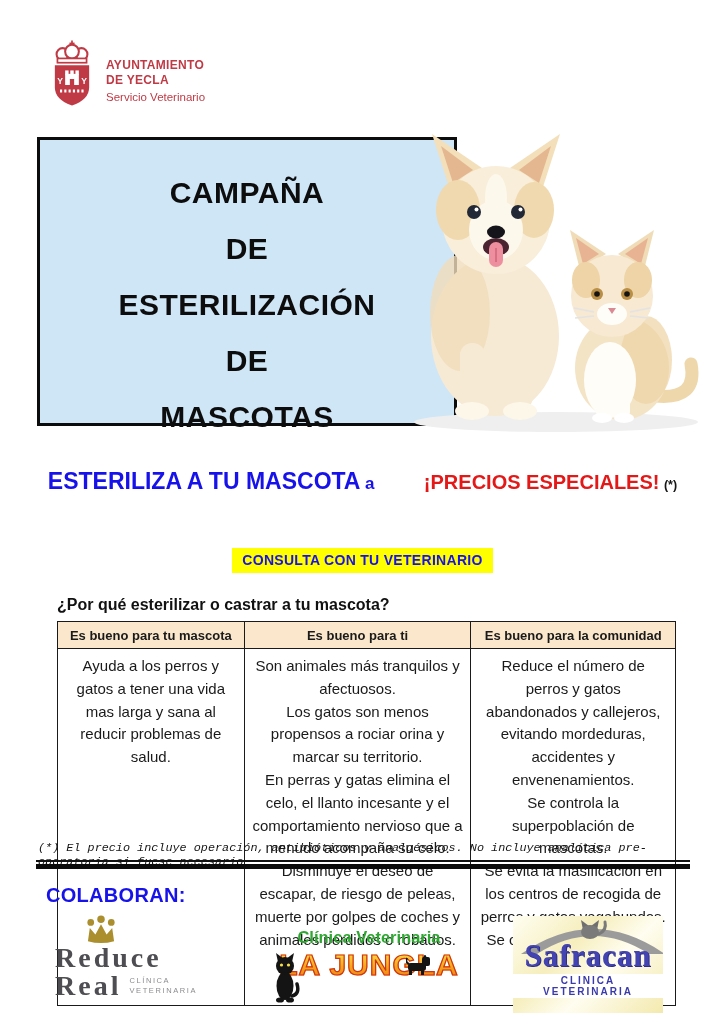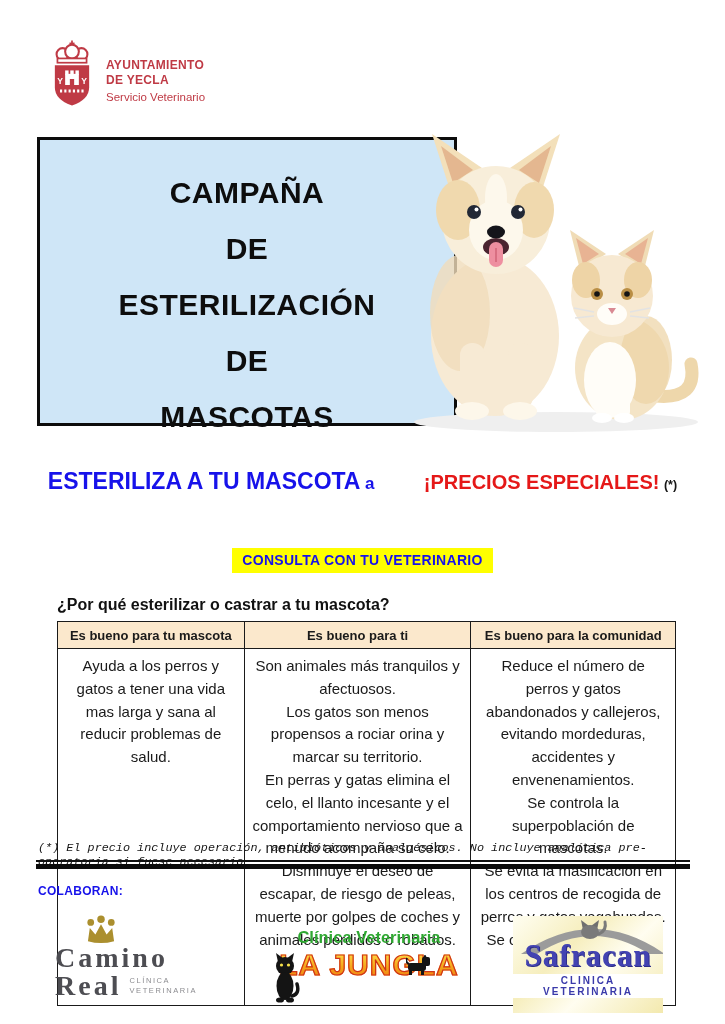--- a/index.html
+++ b/index.html
@@ -51,21 +51,21 @@
   .benefits-table td { font-size:15px; line-height:1.52; vertical-align:top;
     padding:6px 7px 8px; height:186px; white-space:pre-line; }
 
   
   .footnote { position:absolute; left:38px; top:841px; width:650px;
     font-style:italic; font-size:11.8px; color:#151515;font-family:Liberation Mono, monospace; }
   .divider-thin { position:absolute; left:36px; top:860px; width:654px; height:2px; background:#111; }
   .divider-thick { position:absolute; left:36px; top:864px; width:654px; height:5px; background:#0a0a0a; }
 
   
-  .colaboran { position:absolute; left:38px; top:884px; color:#1712ea; font-weight:bold; font-size:12px; letter-spacing:.3px; }
+  .colaboran { position:absolute; left:46px; top:884px; color:#1712ea; font-weight:bold; font-size:20px; letter-spacing:.3px; }
 
   .logo-camino { position:absolute; left:55px; top:915px; width:195px; color:#4d4d52;
     font-family:"Liberation Serif", serif; }
   .logo-camino .paw { display:block; margin-left:26px; width:40px; height:28px; }
   .logo-camino .cr-line1 { font-weight:bold; font-size:28px; letter-spacing:3px; line-height:1.05; }
   .logo-camino .cr-row { display:flex; align-items:flex-end; gap:8px; }
   .logo-camino .cr-line2 { font-weight:bold; font-size:28px; letter-spacing:3px; line-height:1.0; }
   .logo-camino .cr-sub { font-family:"Liberation Sans", sans-serif; font-size:7.5px;
     letter-spacing:1.6px; color:#8c8c90; line-height:1.35; white-space:pre-line; padding-bottom:4px; }
 
@@ -226,21 +226,21 @@
 
   <div class="colaboran">COLABORAN:</div>
 
   <div class="logo-camino">
     <svg class="paw" viewBox="0 0 40 30">
       <circle cx="9" cy="8" r="3.6" fill="#ab8f2e"></circle>
       <circle cx="20" cy="4.5" r="4" fill="#ab8f2e"></circle>
       <circle cx="31" cy="8" r="3.6" fill="#ab8f2e"></circle>
       <path d="M6,28 L8,14 L14,21 L20,10 L26,21 L32,14 L34,28 Q20,32 6,28 Z" fill="#ab8f2e"></path>
     </svg>
-    <div class="cr-line1">Camino</div>
+    <div class="cr-line1">Reduce</div>
     <div class="cr-row">
       <div class="cr-line2">Real</div>
       <div class="cr-sub">CLÍNICA
 VETERINARIA</div>
     </div>
   </div>
 
   <div class="logo-jungla">
     <div class="lj-top">Clínica Veterinaria</div>
     <div class="lj-namewrap">

